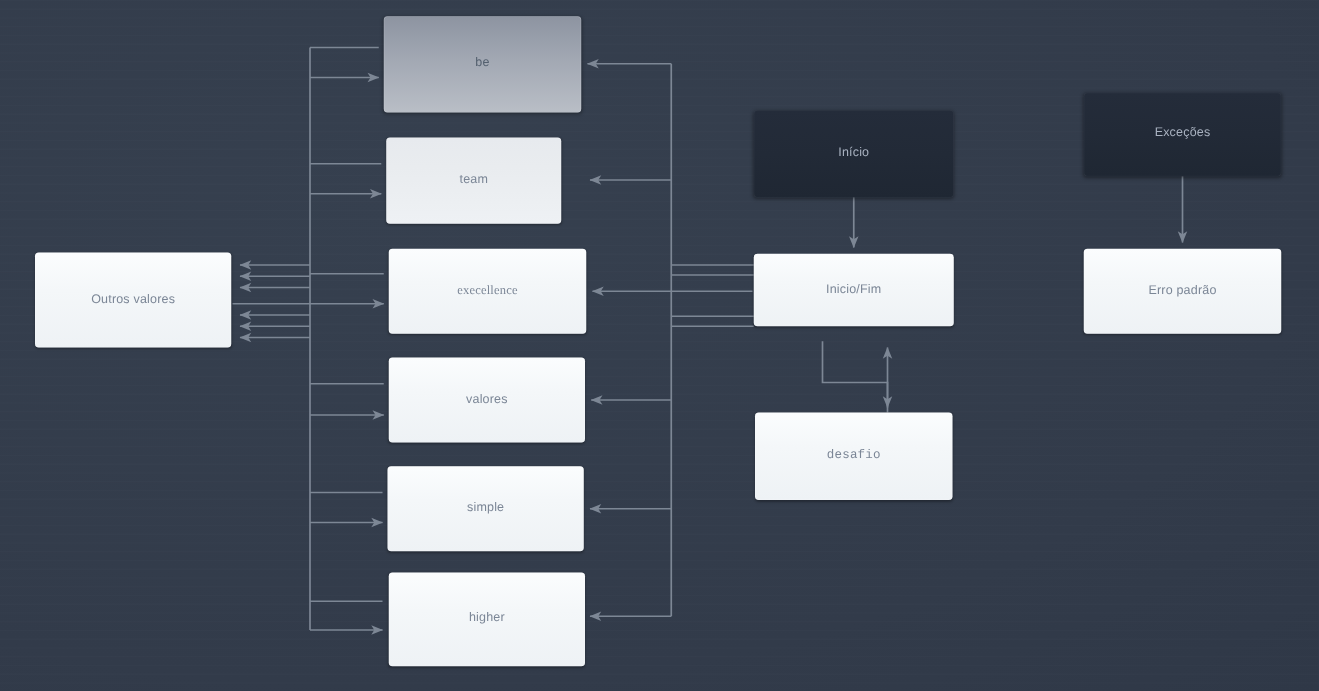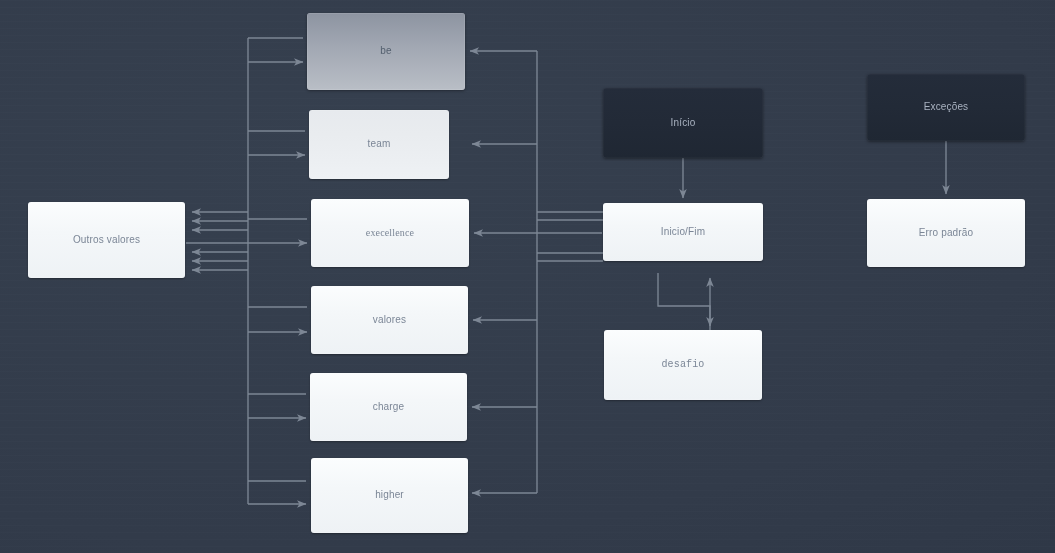--- a/index.html
+++ b/index.html
@@ -136,21 +136,21 @@
       <div class="node light-grey" style="left: 309px; top: 110px; width: 140px; height: 69px;">
         <span>team</span>
       </div>
       <div class="node light" style="left: 311px; top: 199px; width: 158px; height: 68px; font-family: Liberation Serif, serif;">
         <span>execellence</span>
       </div>
       <div class="node light" style="left: 311px; top: 286px; width: 157px; height: 68px;">
         <span>valores</span>
       </div>
       <div class="node light" style="left: 310px; top: 373px; width: 157px; height: 68px;">
-        <span>charge</span>
+        <span>simple</span>
       </div>
       <div class="node light" style="left: 311px; top: 458px; width: 157px; height: 75px;">
         <span>higher</span>
       </div>
       <div class="node dark" style="left: 603px; top: 88px; width: 160px; height: 70px;">
         <span>Início</span>
       </div>
       <div class="node light" style="left: 603px; top: 203px; width: 160px; height: 58px;">
         <span>Inicio/Fim</span>
       </div>

